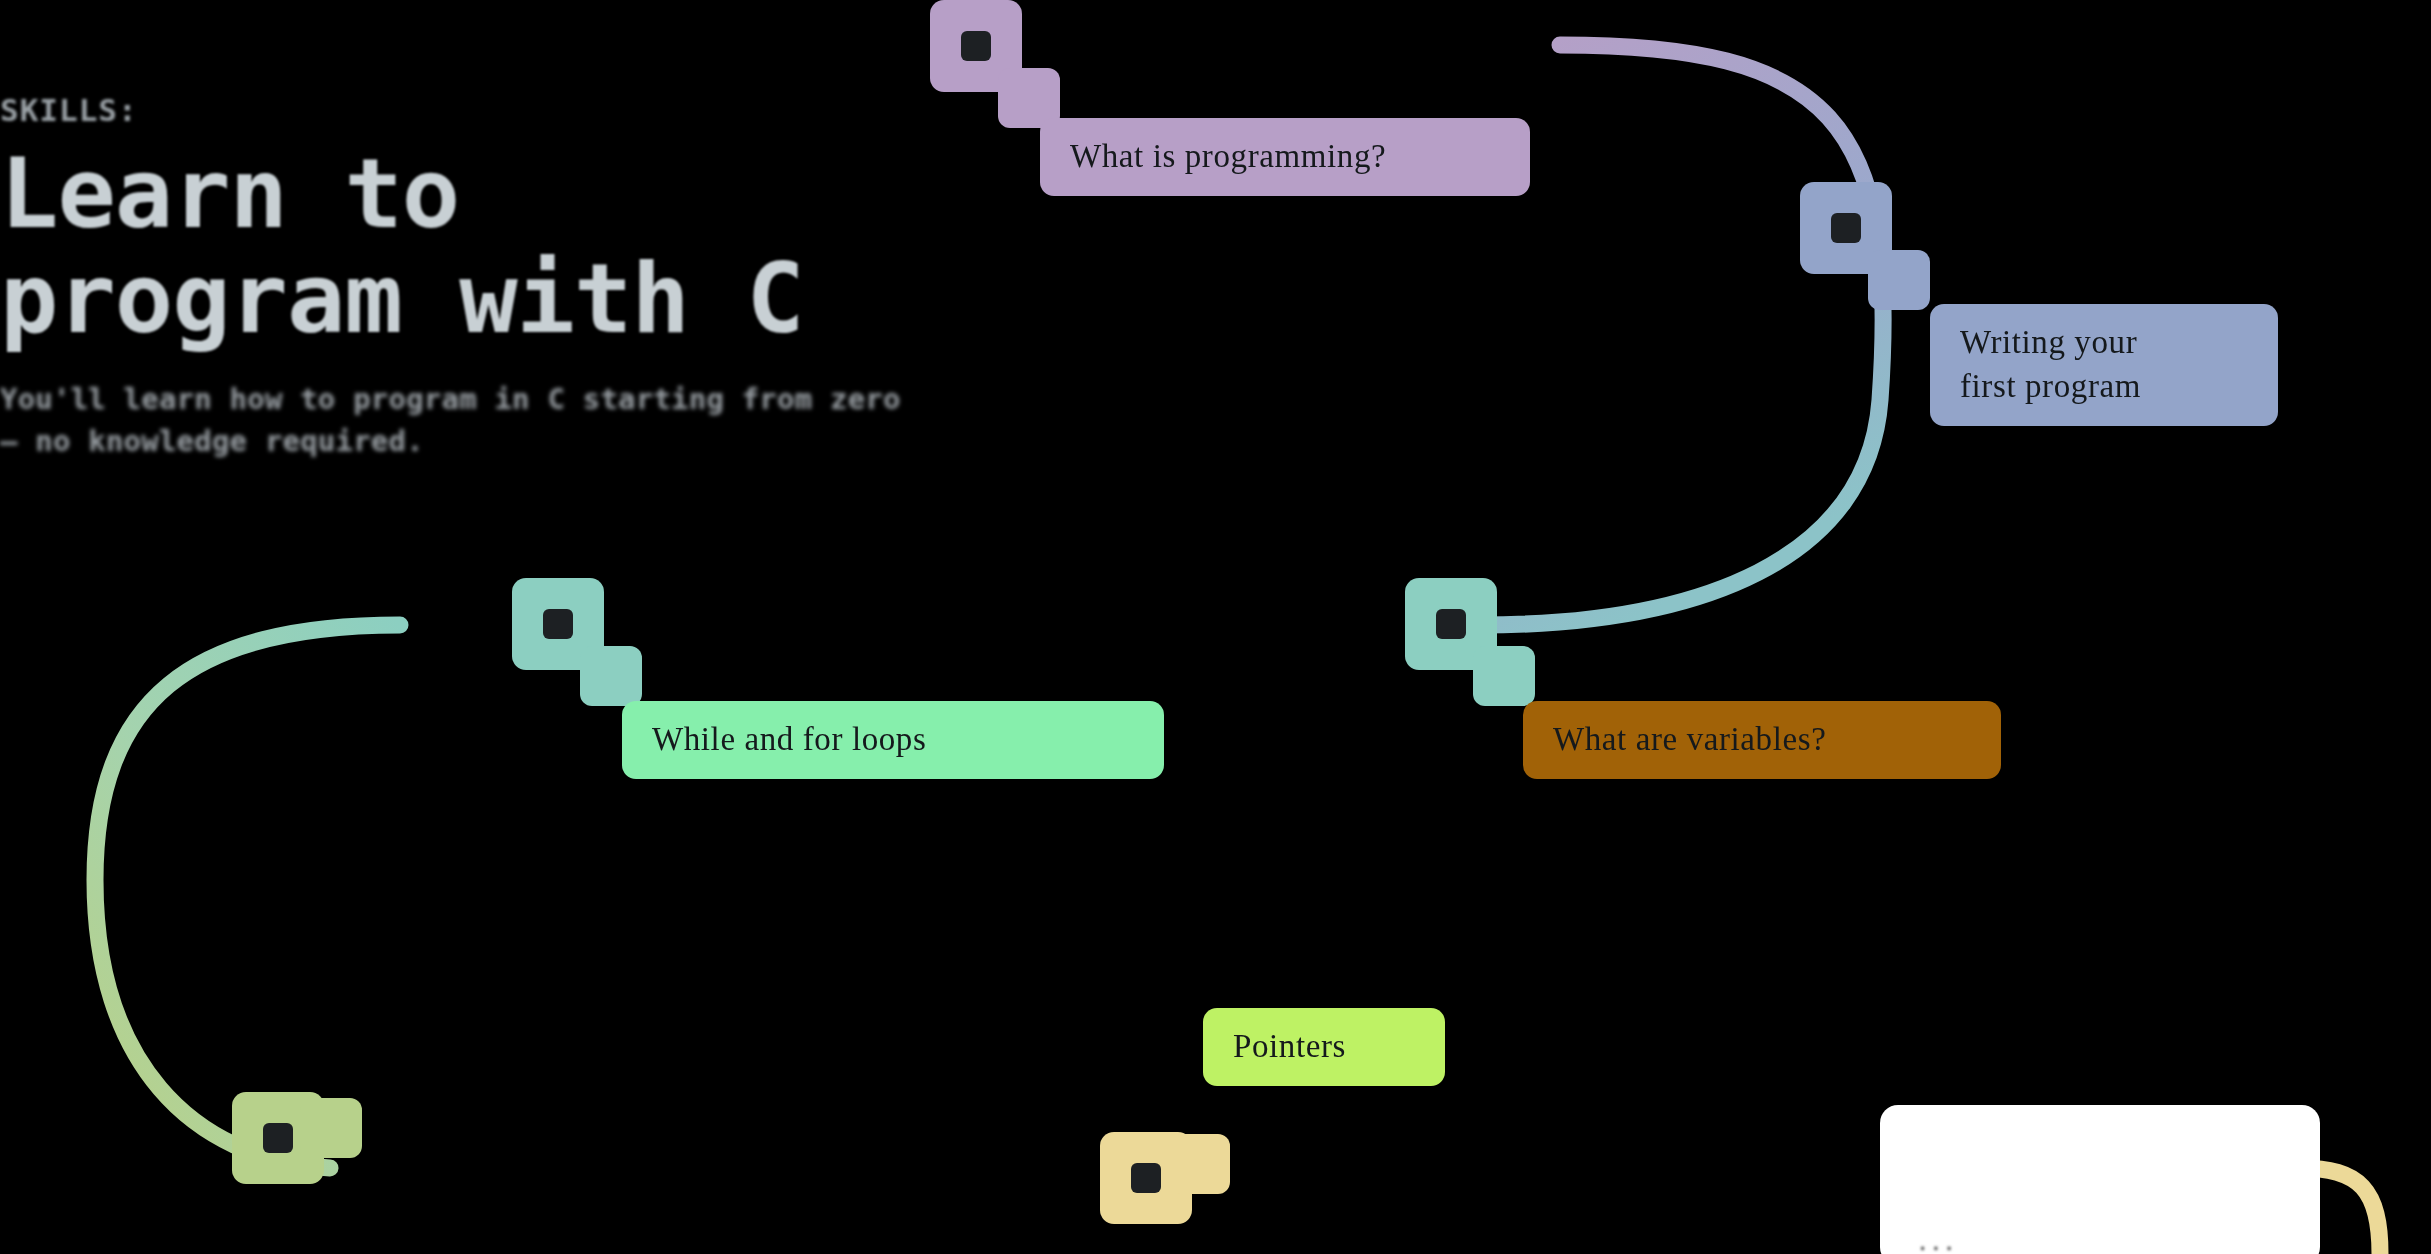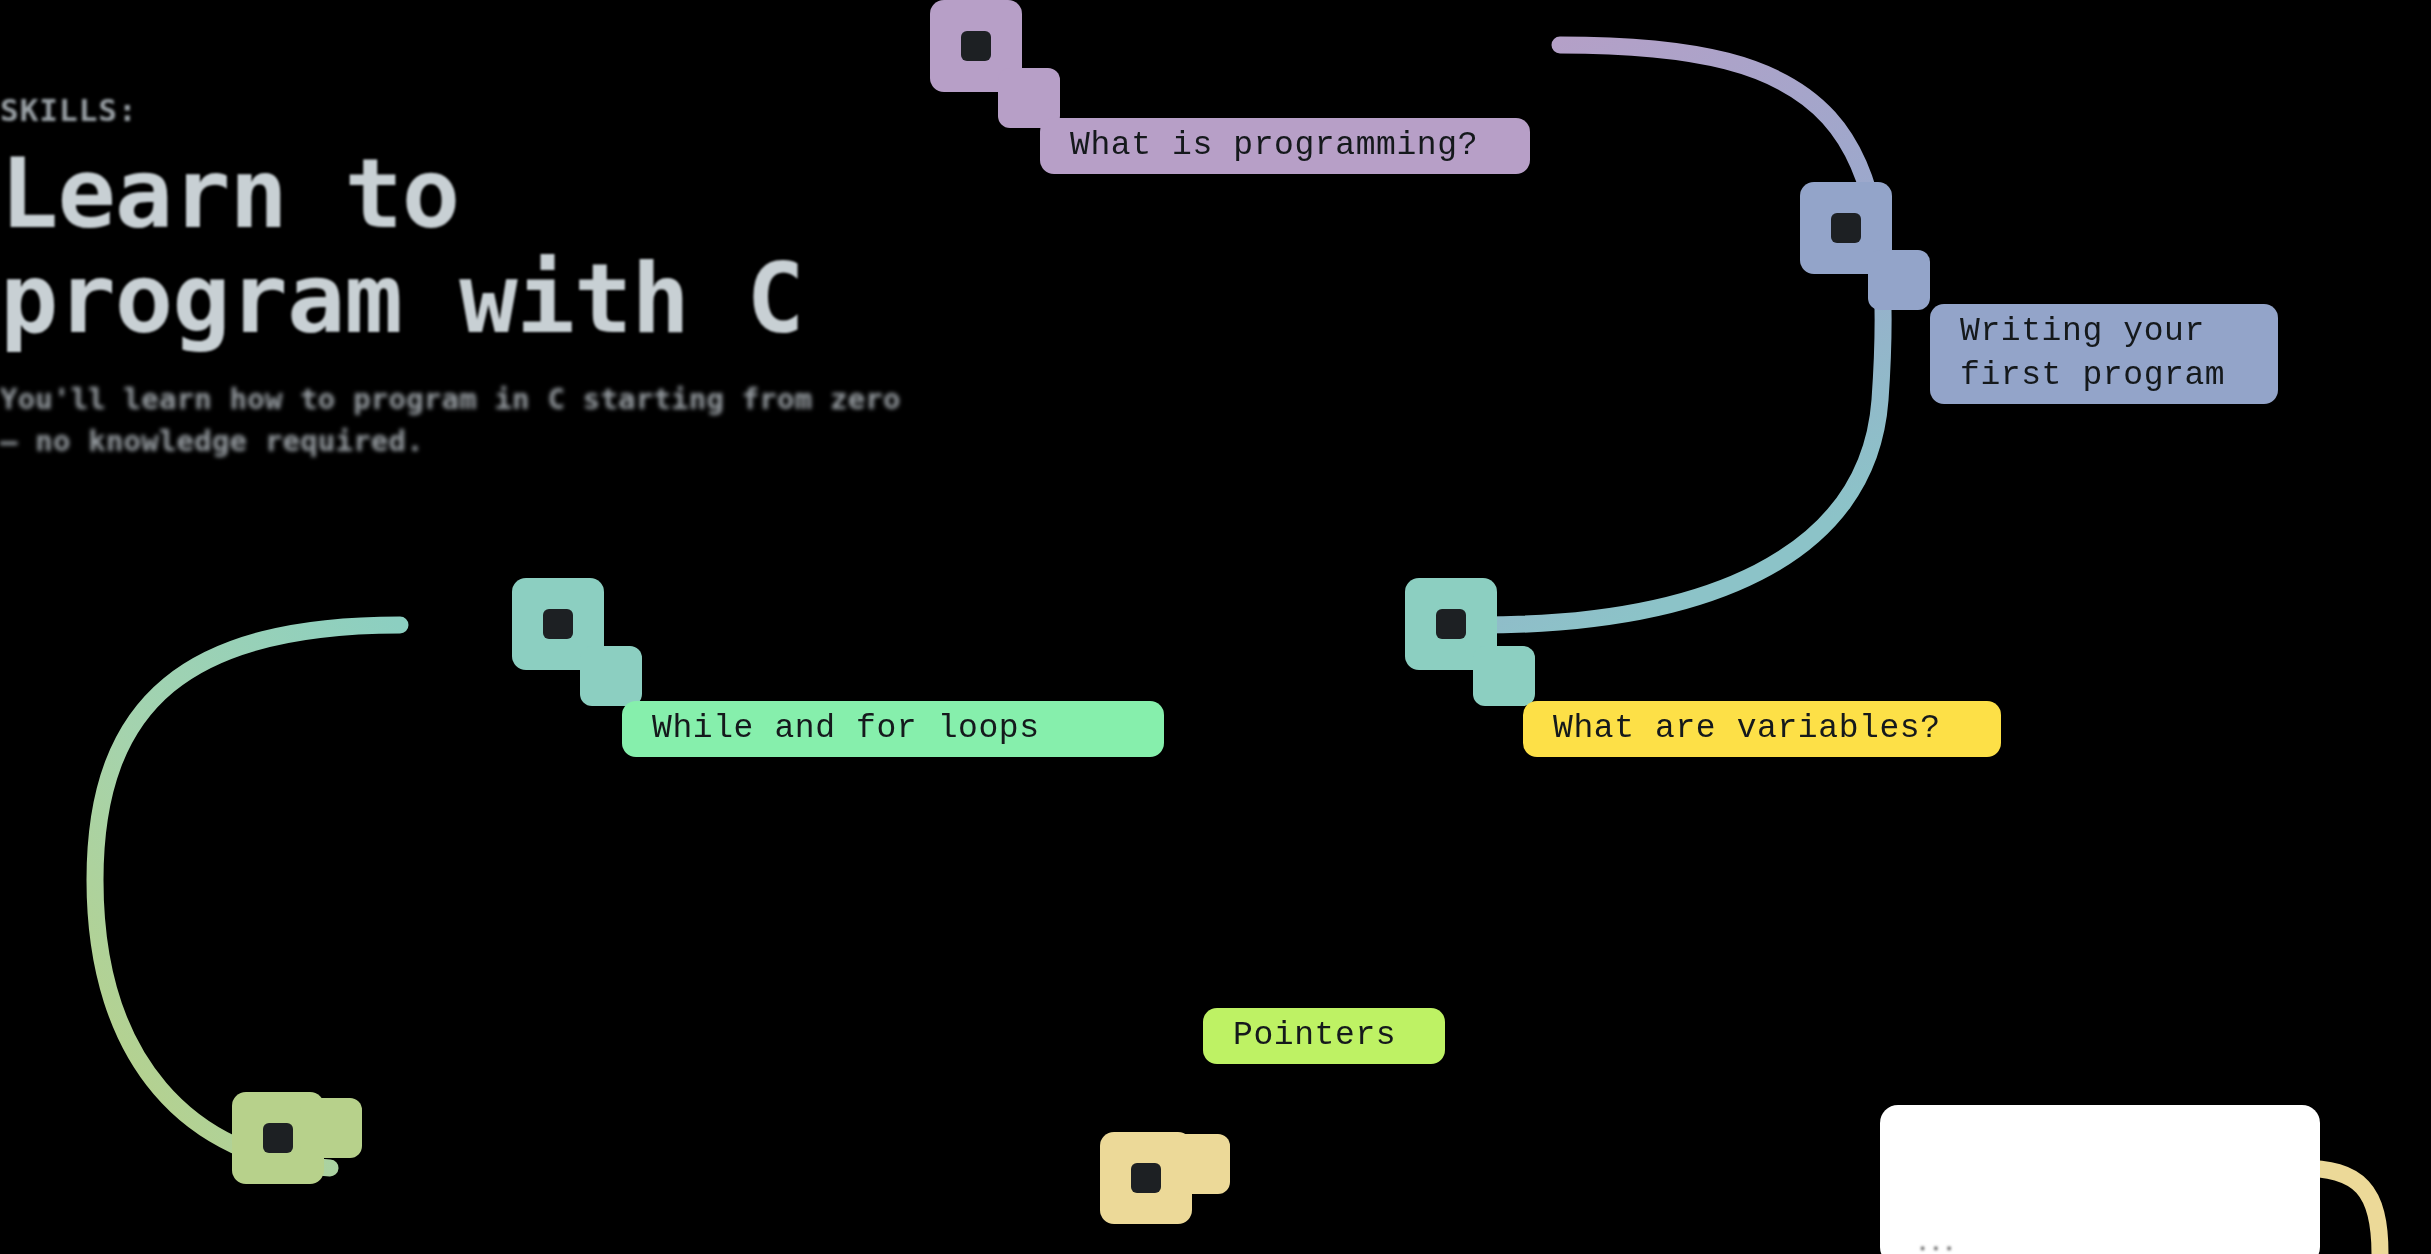--- a/index.html
+++ b/index.html
@@ -40,24 +40,24 @@
   }
 
   
   .label {
     position:absolute;
     border-radius:14px;
     color:#15191c;
     font-size:33px;
     line-height:1.33;
     letter-spacing:0.6px;
-    padding:6px 30px;
+    padding:17px 30px;
     white-space:pre-line;
     z-index:7;
-    font-family:Liberation Mono, monospace;
+    font-family:Liberation Serif, serif;
   }
 
   
   #hero { position:absolute; left:0px; top:92px; z-index:8; }
   #kicker {
     color:#9aa1a6;
     font-size:31px;
     font-weight:bold;
     letter-spacing:1px;
     filter:blur(1.4px);
@@ -187,21 +187,21 @@
   <div class="node" style="left:1100px; top:1132px; background:#ecd998;">
     <span class="core"></span>
     <span class="tab" style="background:#ecd998; right:-38px; bottom:30px;"></span>
   </div>
 
   <div class="label" style="left:1040px; top:118px; width:490px; background:#b79fc7;">What is programming?</div>
 
   <div class="label" style="left:1930px; top:304px; width:348px; background:#93a4c9;">Writing your
 first program</div>
 
-  <div class="label" style="left:1523px; top:701px; width:478px; background:#fde047;">What are variables?</div>
+  <div class="label" style="left:1523px; top:701px; width:478px; background:#a16207;">What are variables?</div>
 
   <div class="label" style="left:622px;  top:701px; width:542px; background:#86efac;">While and for loops</div>
 
 
   <div class="label" style="left:1203px; top:1008px; width:242px; background:#bef264;">Pointers</div>
 
   <div id="hero">
     <div id="kicker">SKILLS:</div>
     <div id="hero-title">Learn to
 program with C</div>

